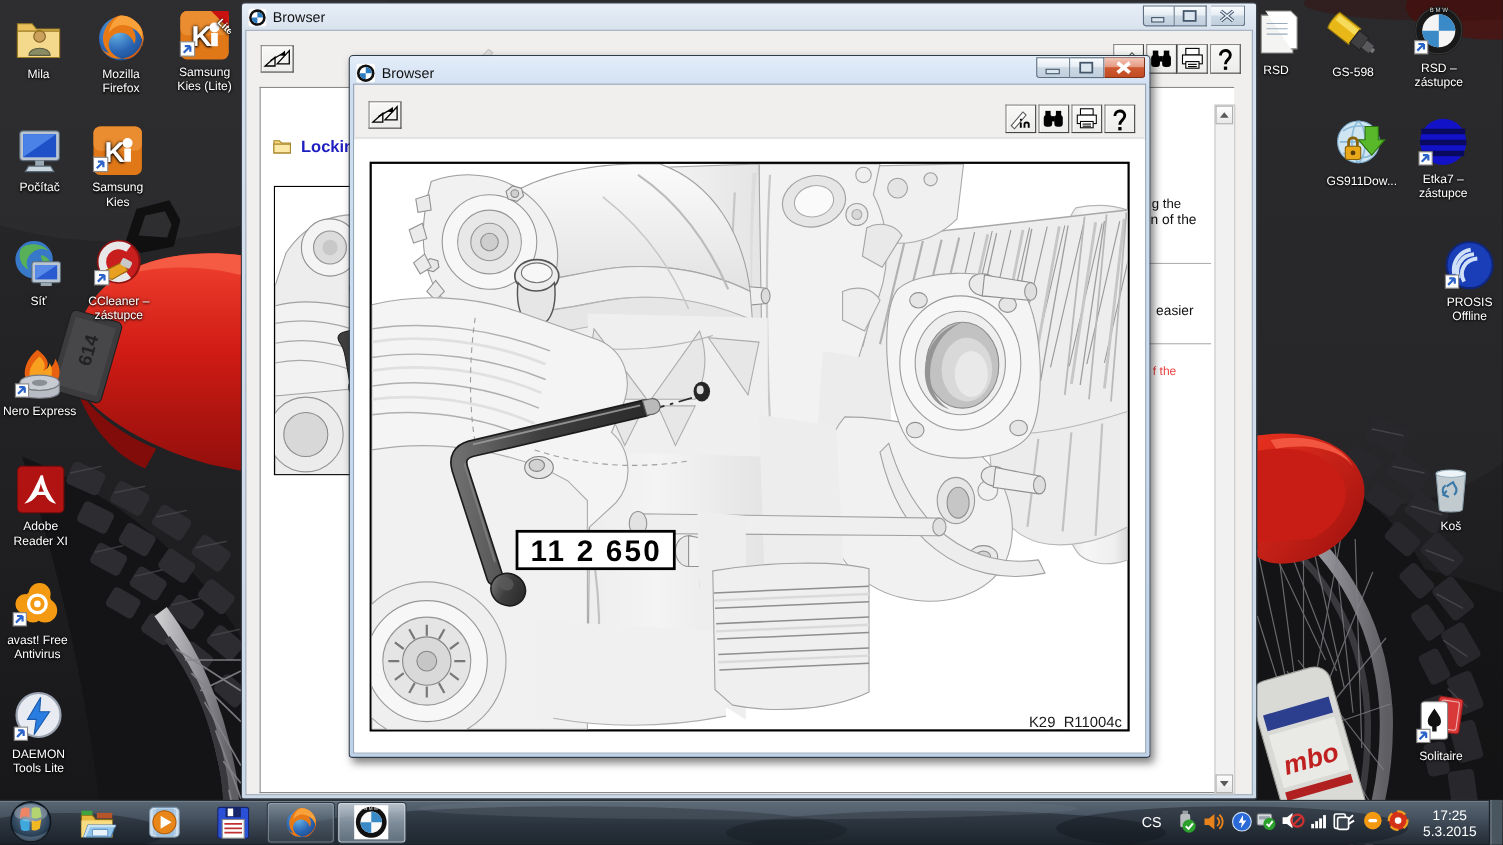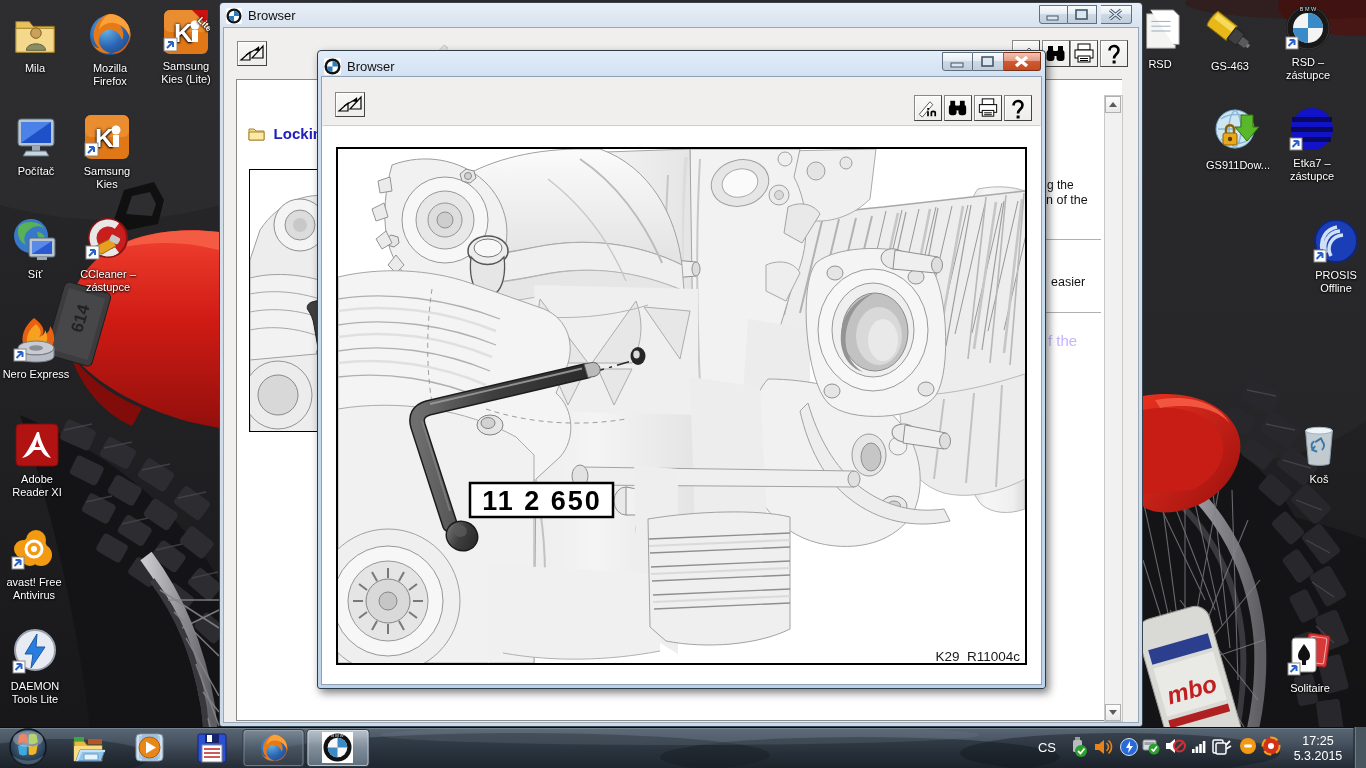--- a/index.html
+++ b/index.html
@@ -315,21 +315,21 @@
 <div class="ico" style="left:1182px;top:8px;">
  <svg width="48" height="48" viewBox="0 0 48 48">
   <g transform="rotate(38 24 24)">
    <path d="M 2,15 L 26,15 L 26,33 L 2,33 C 0,30 0,18 2,15 Z" fill="#e8b818" stroke="#8a7010"></path>
    <path d="M 3,17 L 25,17 L 25,23 L 3,23 Z" fill="#f6da5c"></path>
    <rect x="26" y="17" width="11" height="14" fill="#3f3f42" stroke="#222"></rect>
    <rect x="37" y="20" width="8" height="8" fill="#5a5a5e"></rect>
    <rect x="45" y="22" width="3" height="4" fill="#777"></rect>
   </g>
  </svg>
- <div class="lb">GS-463</div>
+ <div class="lb">GS-598</div>
 </div>
 <div class="ico" style="left:1260px;top:4px;">
  <svg width="48" height="48" viewBox="0 0 48 48">
   <circle cx="24" cy="24" r="22" fill="#191919"></circle>
   <circle cx="24" cy="24" r="21" fill="none" stroke="#3a3a3a"></circle>
   <circle cx="24" cy="24" r="15" fill="#f4f4f4"></circle>
   <path d="M24 9 A15 15 0 0 1 39 24 L24 24 Z" fill="#3a8ac8"></path>
   <path d="M24 39 A15 15 0 0 1 9 24 L24 24 Z" fill="#3a8ac8"></path>
   <text x="24" y="7" font-size="5.5" fill="#ddd" text-anchor="middle" style="font-family:'Liberation Sans'">B M W</text>
   <rect x="2" y="33" width="12" height="12" fill="#fff" stroke="#888"></rect>
@@ -506,21 +506,21 @@
       <rect x="84" y="186" width="40" height="12" fill="#fff" stroke="#000" stroke-width="1.2"></rect>
       <text x="104" y="196" font-size="9" font-weight="bold" text-anchor="middle" fill="#000" style="font-family:'Liberation Sans'">11 2 650</text>
     </svg>
   </div>
 
   <div style="position:absolute;left:828px;top:176px;width:80px;font-size:12px;color:#111;">g the</div>
   <div style="position:absolute;left:827px;top:191px;width:80px;font-size:12.5px;color:#111;">n of the</div>
   <div style="position:absolute;left:790px;top:237px;width:92px;height:1px;background:#b0b0b0;"></div>
   <div style="position:absolute;left:832px;top:273px;width:80px;font-size:12.5px;color:#111;">easier</div>
   <div style="position:absolute;left:790px;top:310px;width:92px;height:1px;background:#b0b0b0;"></div>
-  <div style="position:absolute;left:829px;top:330px;width:80px;font-size:15px;color:#c4b5fd;">f the</div>
+  <div style="position:absolute;left:829px;top:330px;width:80px;font-size:11px;color:#ef4444;">f the</div>
 
   <div style="position:absolute;left:885px;top:93px;width:19px;height:627px;background:#f1f1f1;border:1px solid #c8c8c8;">
     <div style="position:absolute;left:0;top:0;width:16px;height:17px;background:linear-gradient(#fdfdfd,#e8e8e8);border:1px solid #b0b0b0;">
       <svg width="14" height="15">
           <path d="M7 5 L11 10 L3 10 Z" fill="#5a5a5a"></path>
         </svg></div>
     <div style="position:absolute;left:0;bottom:0;width:16px;height:17px;background:linear-gradient(#fdfdfd,#e8e8e8);border:1px solid #b0b0b0;">
       <svg width="14" height="15">
           <path d="M7 10 L11 5 L3 5 Z" fill="#5a5a5a"></path>
         </svg></div>

